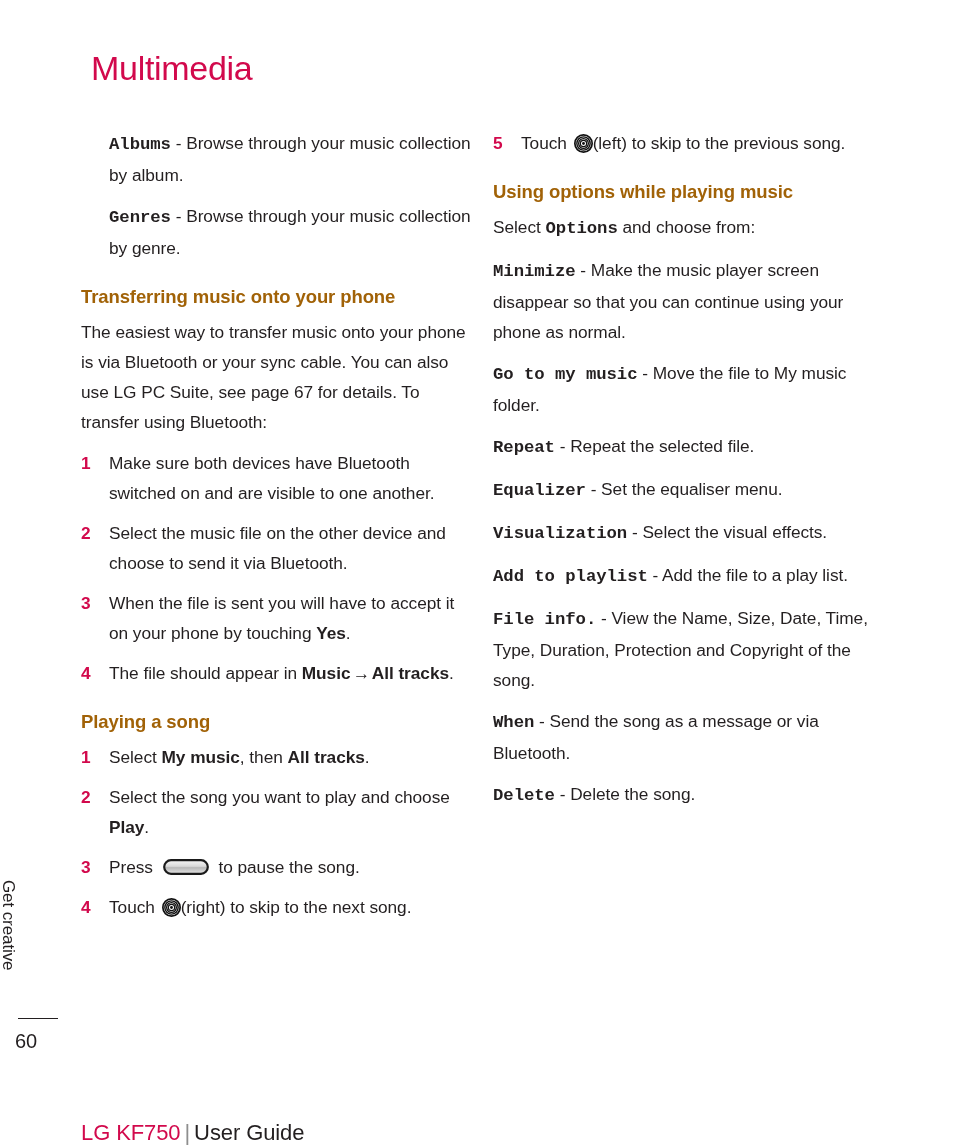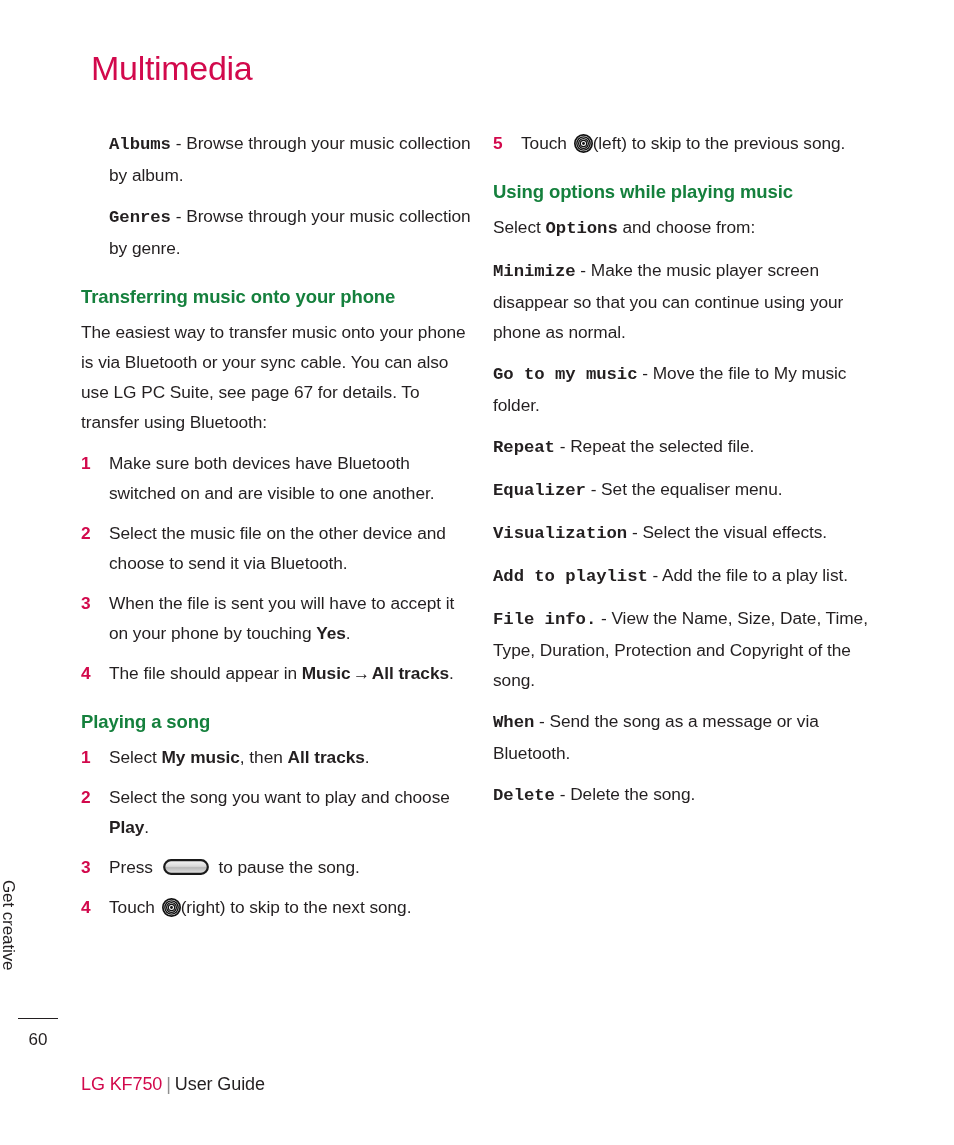--- a/index.html
+++ b/index.html
@@ -47,21 +47,21 @@
     letter-spacing: -0.05px;
   }
   .para.indent { padding-left: 28px; }
   .para b, .para strong { font-weight: 700; font-family: Liberation Mono, monospace; }
 
   .sec-head {
     font-size: 18.5px;
     font-weight: 700;
     line-height: 28px;
     margin: 20px 0 6px 0;
-    color: #15803d;
+    color: #a16207;
     letter-spacing: -0.1px;
   }
 
   
   .numlist {
     list-style: none;
     margin: 0 0 0 0;
     padding: 0;
   }
   .numlist li {
@@ -128,34 +128,34 @@
   .side-rule {
     position: absolute;
     left: 18px;
     top: 138px;
     width: 40px;
     height: 0;
     border-top: 1.4px solid #231f20;
   }
   .page-number {
     position: absolute;
-    left: 16px;
+    left: 4px;
     top: 1030px;
     width: 44px;
     text-align: center;
-    font-size: 17px;
+    font-size: 20px;
     color: #231f20;
   }
 
   
   .footer {
     position: absolute;
     left: 81px;
-    top: 1074px;
-    font-size: 18px;
+    top: 1120px;
+    font-size: 22px;
     letter-spacing: -0.1px;
   }
   .footer .brand  { color: #d2094c; font-weight: 400; }
   .footer .sep    { color: #8e8e8e; padding: 0 4px; }
   .footer .guide  { color: #231f20; }
 </style>
 </head>
 <body>
 
 <div class="page-title">Multimedia</div>

